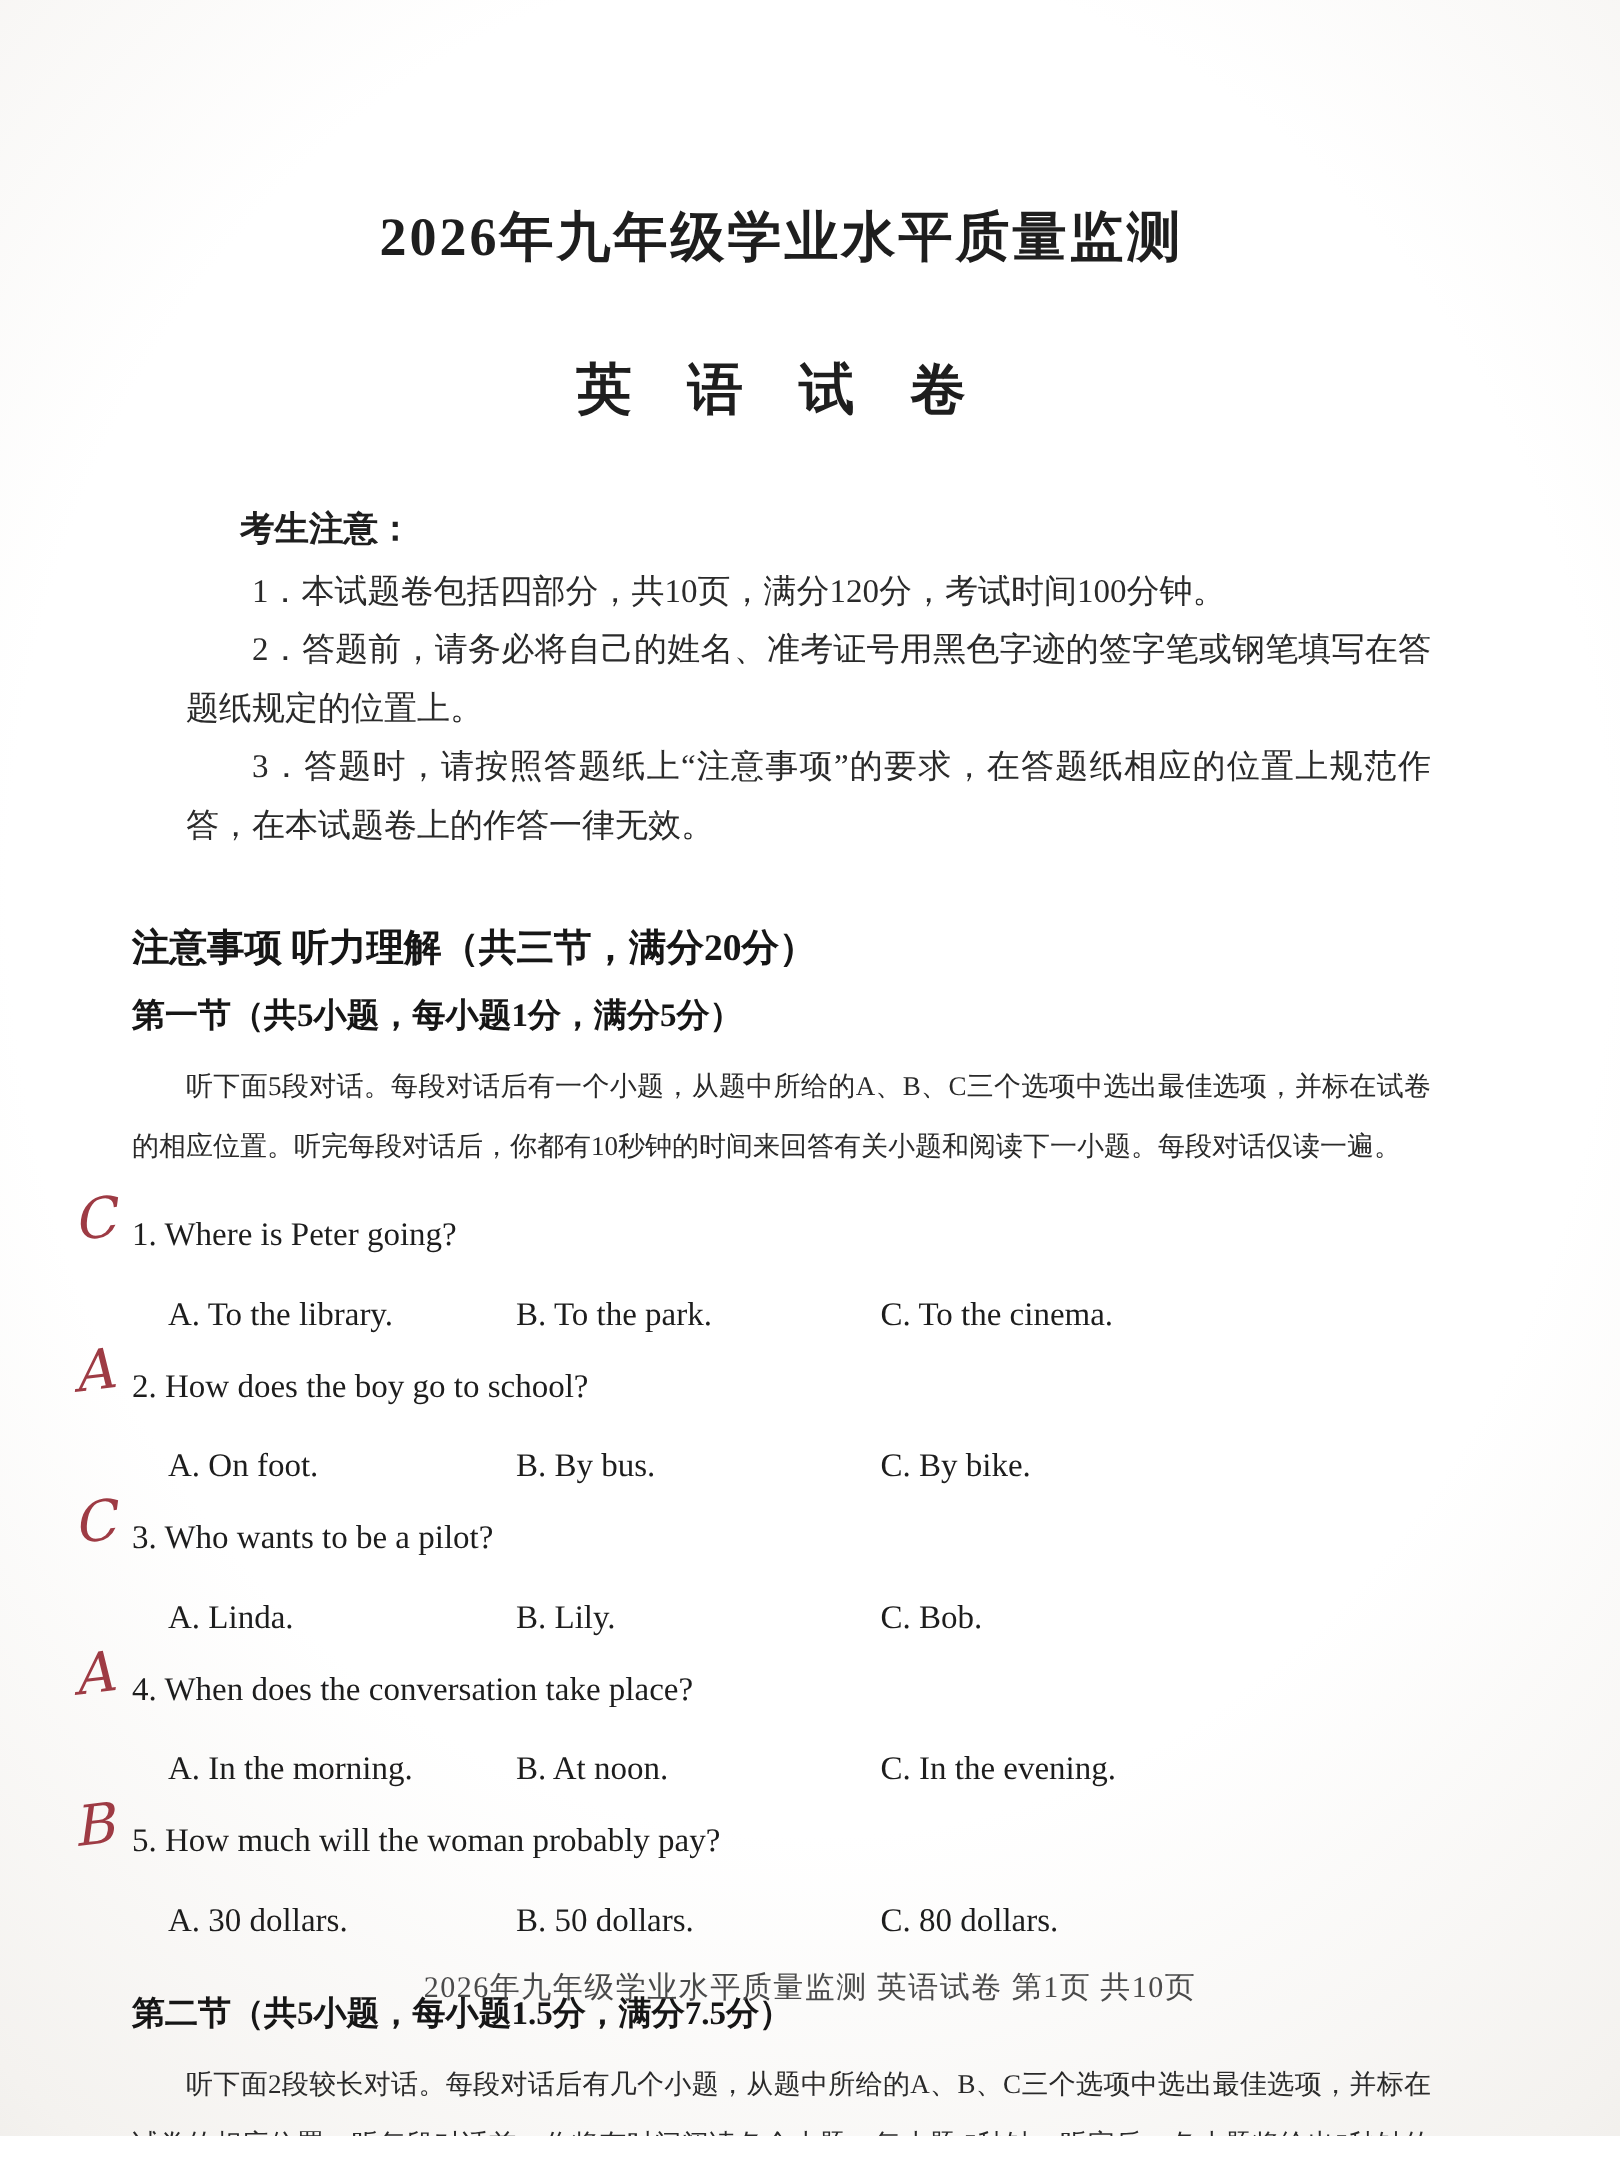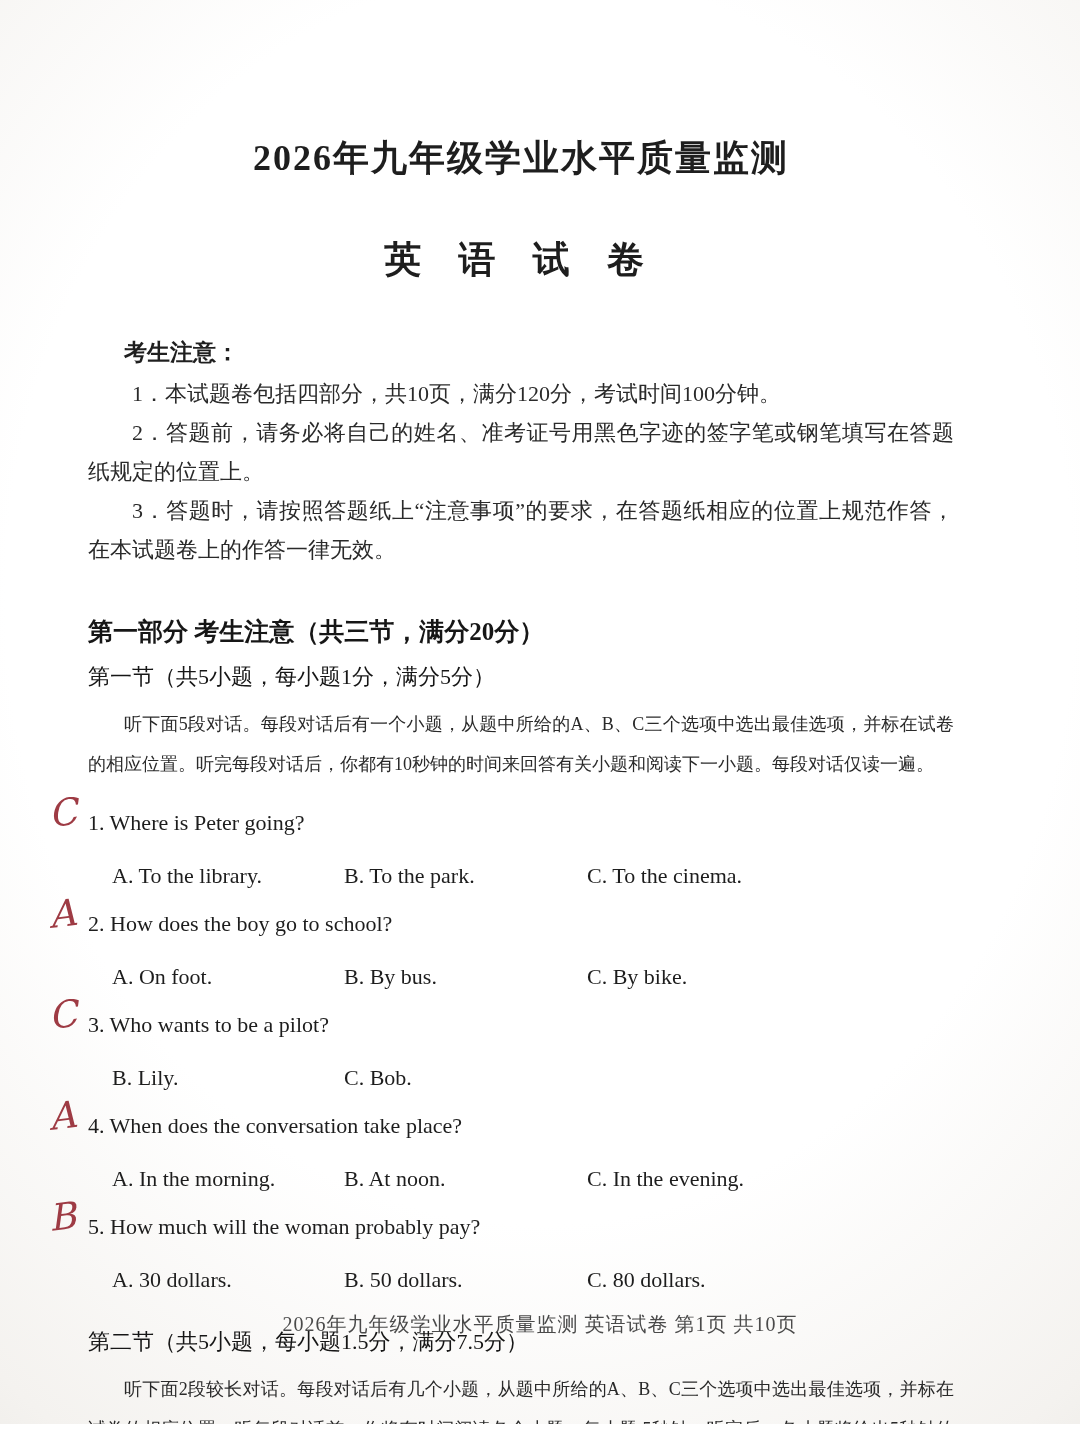--- a/index.html
+++ b/index.html
@@ -33,21 +33,21 @@
   }
   .doc-subtitle {
     text-align: center;
     font-weight: bold;
     font-size: 37px;
     letter-spacing: 14px;
     margin: 12px;
     padding-top: 40px;
     color: #1e1e1e;
   }
-  .notice { margin-top: 52px; }
+  .notice { margin-top: 52px; margin-left: 36px; }
   .notice-heading {
     font-weight: bold;
     font-size: 23px;
     margin: 0 0 6px 36px;
     color: #1f1f1f;
   }
   .notice-item {
     margin: 0;
     font-size: 22px;
     line-height: 39px;
@@ -55,21 +55,21 @@
     text-align: justify;
     color: #2a2a2a;
   }
   .part-heading {
     font-weight: bold;
     font-size: 25px;
     margin: 46px 0 0 0;
     color: #161616;
   }
   .section-heading {
-    font-weight: normal;
+    font-weight: bold;
     font-size: 22px;
     margin: 14px 0 0 0;
     color: #161616;
   }
   .instructions {
     margin: 12px 0 0 0;
     font-size: 18px;
     line-height: 40px;
     text-indent: 2em;
     text-align: justify;
@@ -124,21 +124,21 @@
     <h1 class="doc-title">2026年九年级学业水平质量监测</h1>
     <h2 class="doc-subtitle">英  语  试  卷</h2>
 
     <div class="notice">
       <p class="notice-heading">考生注意：</p>
       <p class="notice-item">1．本试题卷包括四部分，共10页，满分120分，考试时间100分钟。</p>
       <p class="notice-item">2．答题前，请务必将自己的姓名、准考证号用黑色字迹的签字笔或钢笔填写在答题纸规定的位置上。</p>
       <p class="notice-item">3．答题时，请按照答题纸上“注意事项”的要求，在答题纸相应的位置上规范作答，在本试题卷上的作答一律无效。</p>
     </div>
 
-    <p class="part-heading">第一部分  考生注意（共三节，满分20分）</p>
+    <p class="part-heading">注意事项  听力理解（共三节，满分20分）</p>
     <p class="section-heading">第一节（共5小题，每小题1分，满分5分）</p>
     <p class="instructions">听下面5段对话。每段对话后有一个小题，从题中所给的A、B、C三个选项中选出最佳选项，并标在试卷的相应位置。听完每段对话后，你都有10秒钟的时间来回答有关小题和阅读下一小题。每段对话仅读一遍。</p>
 
     <div class="questions">
 
       <div class="question-block">
         <p class="question-text">
           <span class="handwritten-mark" style="color: rgb(158, 59, 68);">C</span>
           <span>1. Where is Peter going?</span>
         </p>
@@ -160,20 +160,21 @@
           <span>C. By bike.</span>
         </div>
       </div>
 
       <div class="question-block">
         <p class="question-text">
           <span class="handwritten-mark" style="color: rgb(158, 59, 68);">C</span>
           <span>3. Who wants to be a pilot?</span>
         </p>
         <div class="options-row">
+          <span>A. Linda.</span>
           <span>B. Lily.</span>
           <span>C. Bob.</span>
         </div>
       </div>
 
       <div class="question-block">
         <p class="question-text">
           <span class="handwritten-mark" style="color: rgb(158, 59, 68);">A</span>
           <span>4. When does the conversation take place?</span>
         </p>

